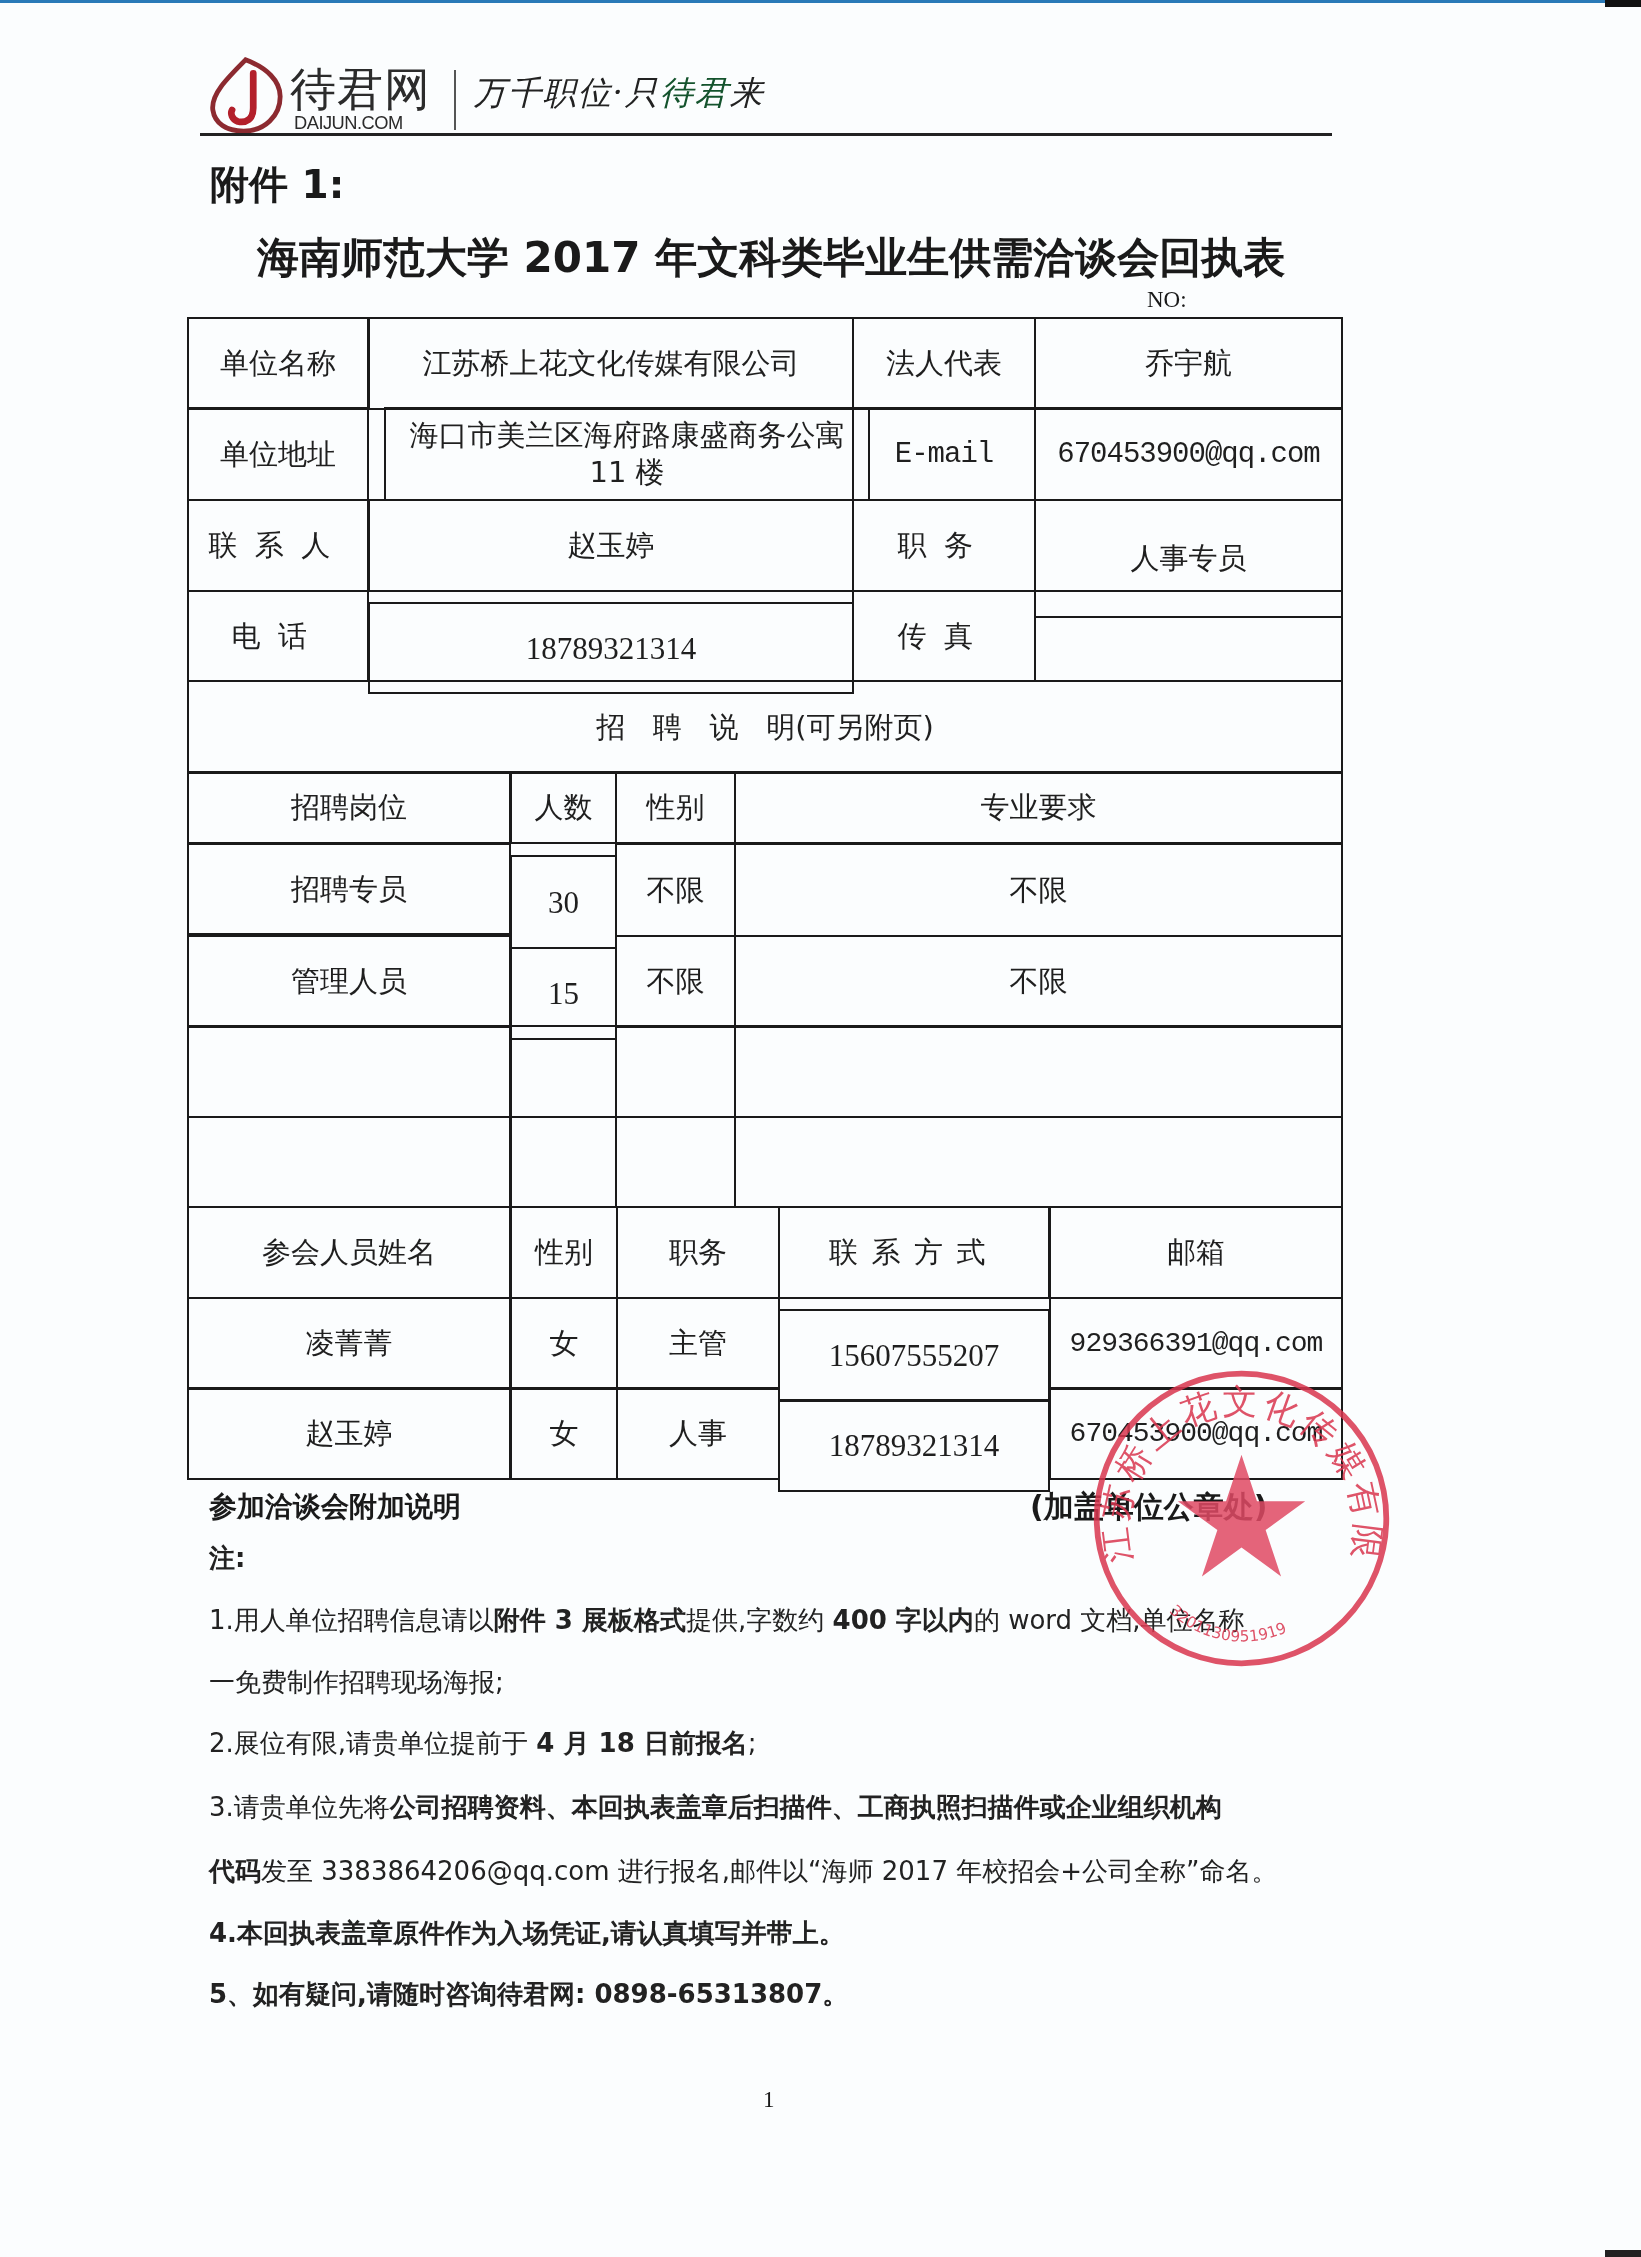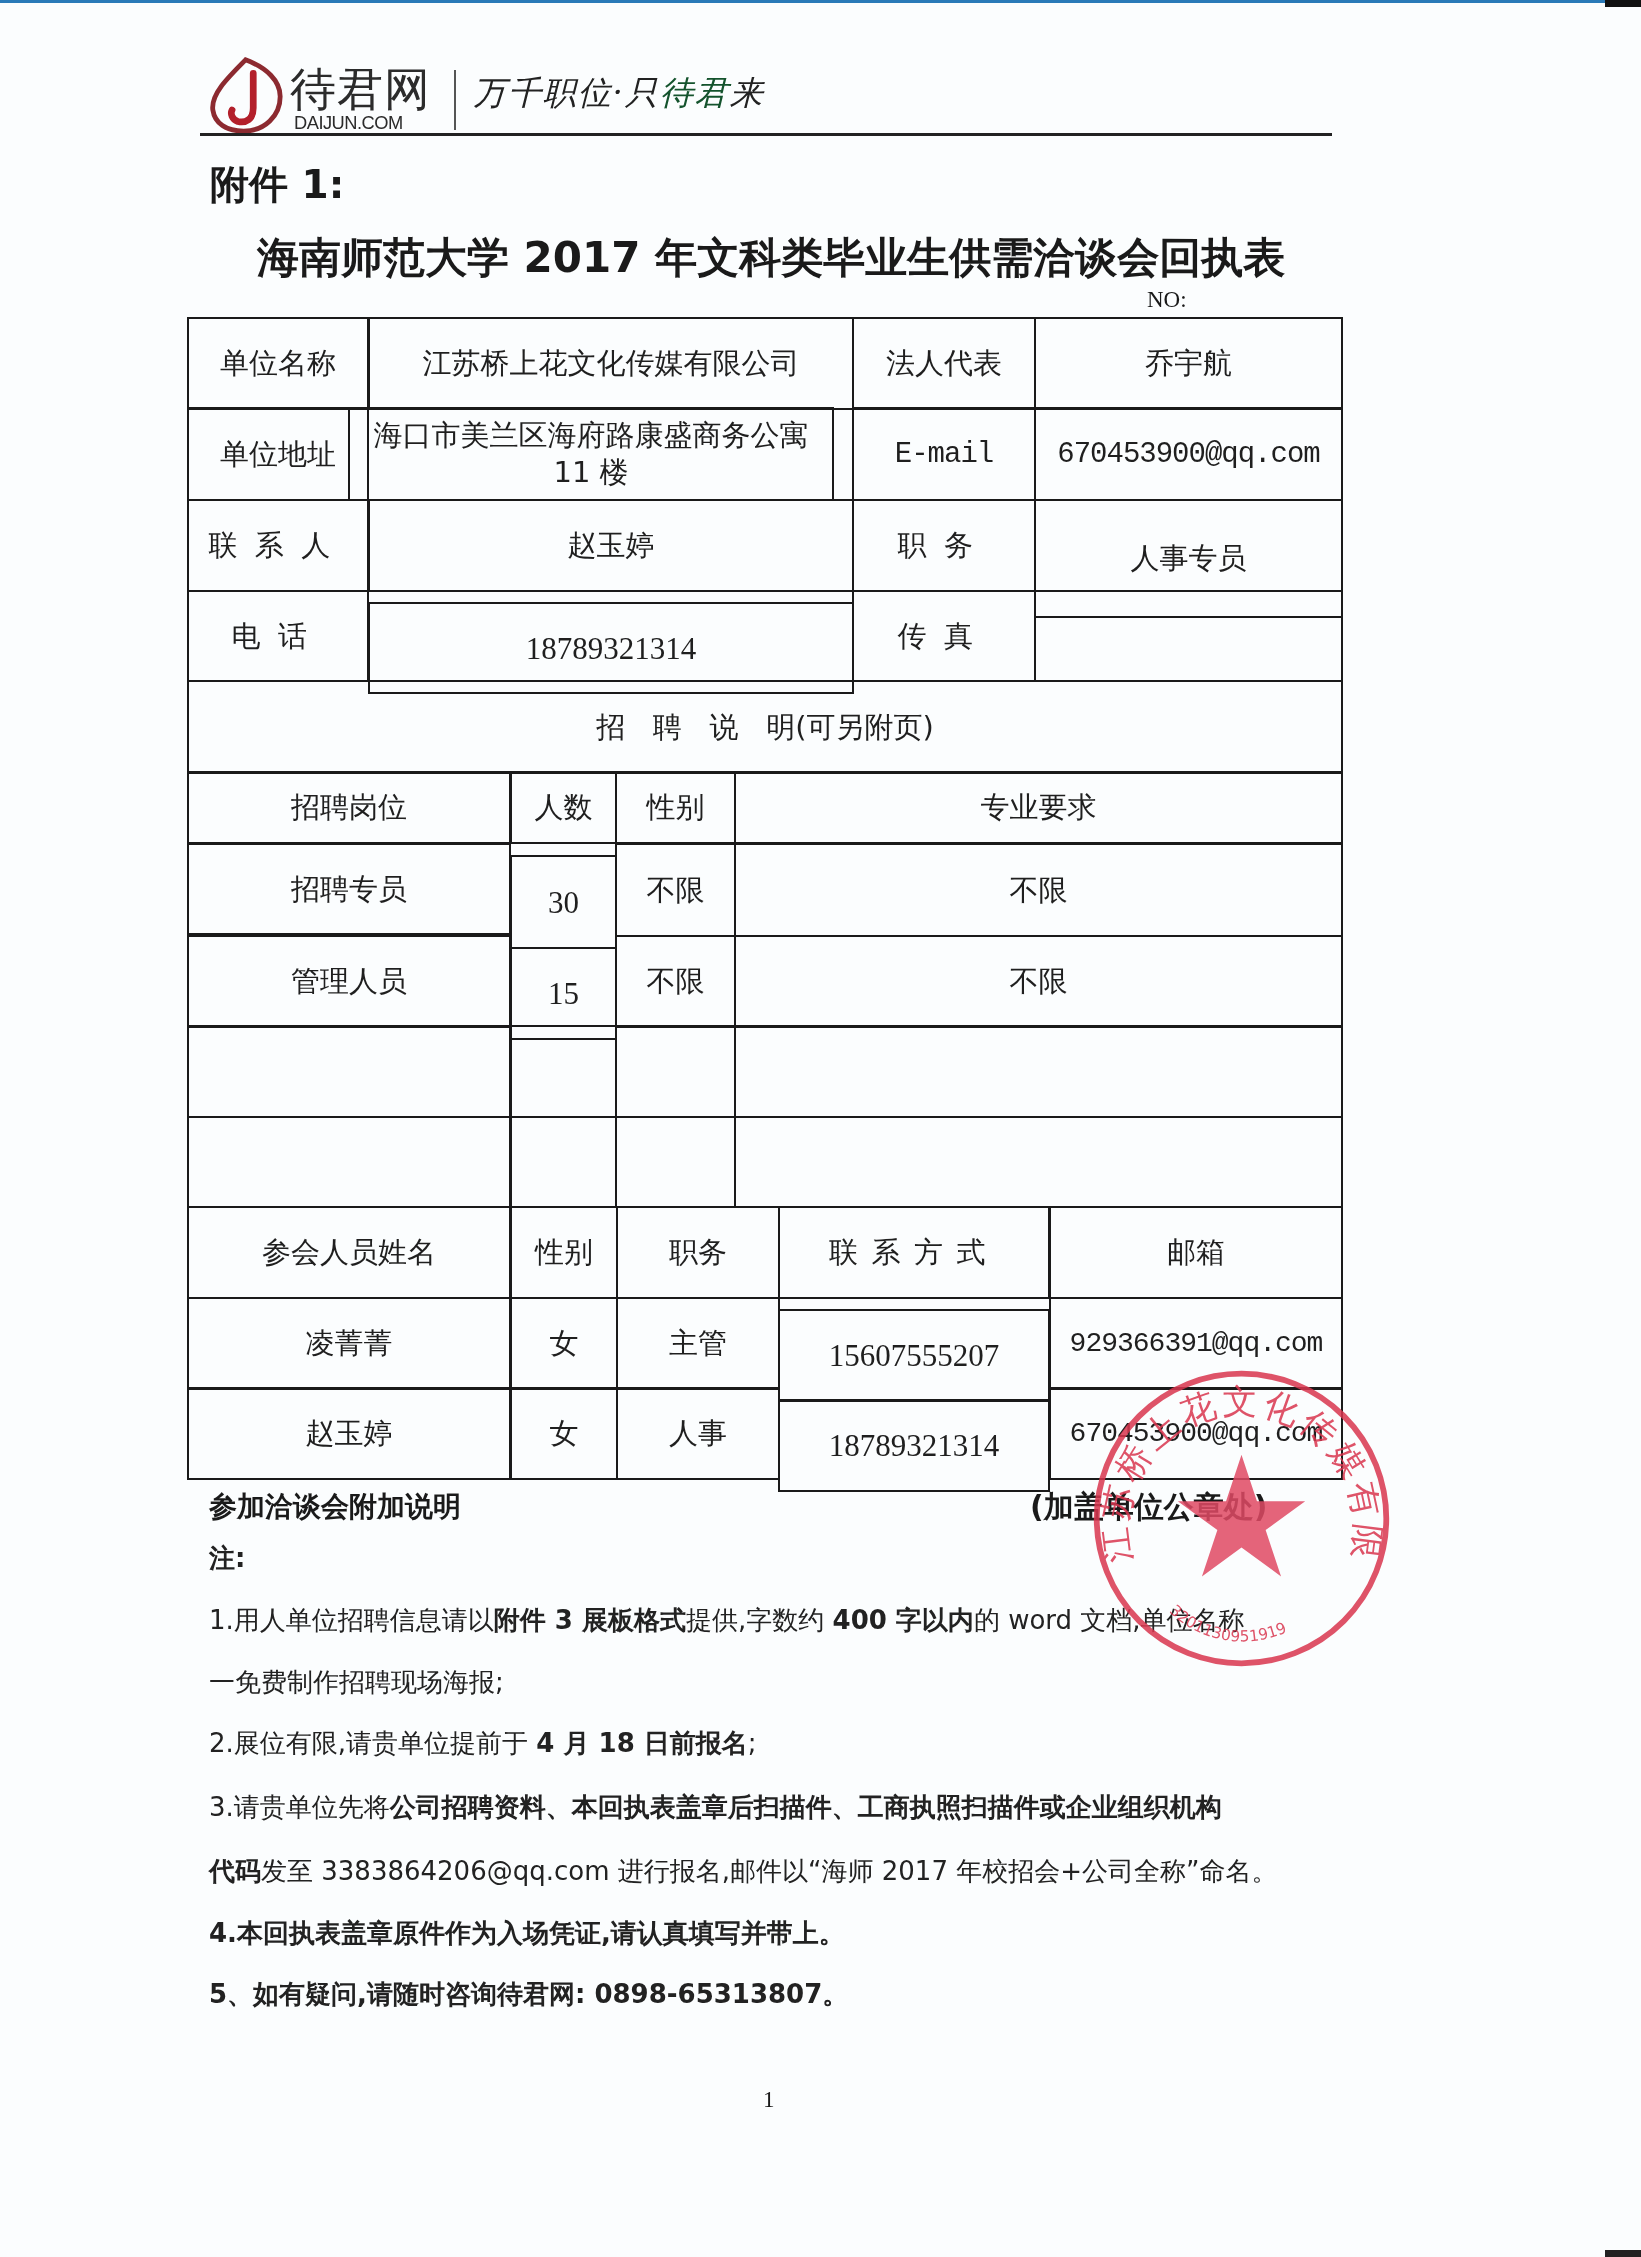--- a/index.html
+++ b/index.html
@@ -70,21 +70,21 @@
 <div class="abs title">海南师范大学 2017 年文科类毕业生供需洽谈会回执表</div>
 <div class="abs no-label">NO:</div>
 
 <div>
   <div class="cell spaced" style="left:187px;top:317px;width:182px;height:93px;letter-spacing:0">单位名称</div>
   <div class="cell" style="left:368px;top:317px;width:486px;height:93px">江苏桥上花文化传媒有限公司</div>
   <div class="cell" style="left:852px;top:317px;width:184px;height:93px">法人代表</div>
   <div class="cell" style="left:1034px;top:317px;width:309px;height:93px">乔宇航</div>
 
   <div class="cell" style="left:187px;top:407px;width:182px;height:94px">单位地址</div>
-  <div class="cell" style="left:348px;top:407px;width:486px;height:94px;padding:0 2px;line-height:37px">海口市美兰区海府路康盛商务公寓 11 楼</div>
+  <div class="cell" style="left:384px;top:407px;width:486px;height:94px;padding:0 2px;line-height:37px">海口市美兰区海府路康盛商务公寓 11 楼</div>
   <div class="cell mono" style="left:852px;top:407px;width:184px;height:94px">E-mail</div>
   <div class="cell mono" style="left:1034px;top:407px;width:309px;height:94px">670453900@qq.com</div>
 
   <div class="cell spaced" style="left:187px;top:499px;width:182px;height:93px">联系人</div>
   <div class="cell" style="left:368px;top:499px;width:486px;height:93px">赵玉婷</div>
   <div class="cell spaced" style="left:852px;top:499px;width:184px;height:93px">职务</div>
   <div class="cell" style="left:1034px;top:499px;width:309px;height:119px">人事专员</div>
 
   <div class="cell spaced" style="left:187px;top:590px;width:182px;height:92px">电话</div>
   <div class="cell num" style="left:368px;top:590px;width:486px;height:92px">18789321314</div>

